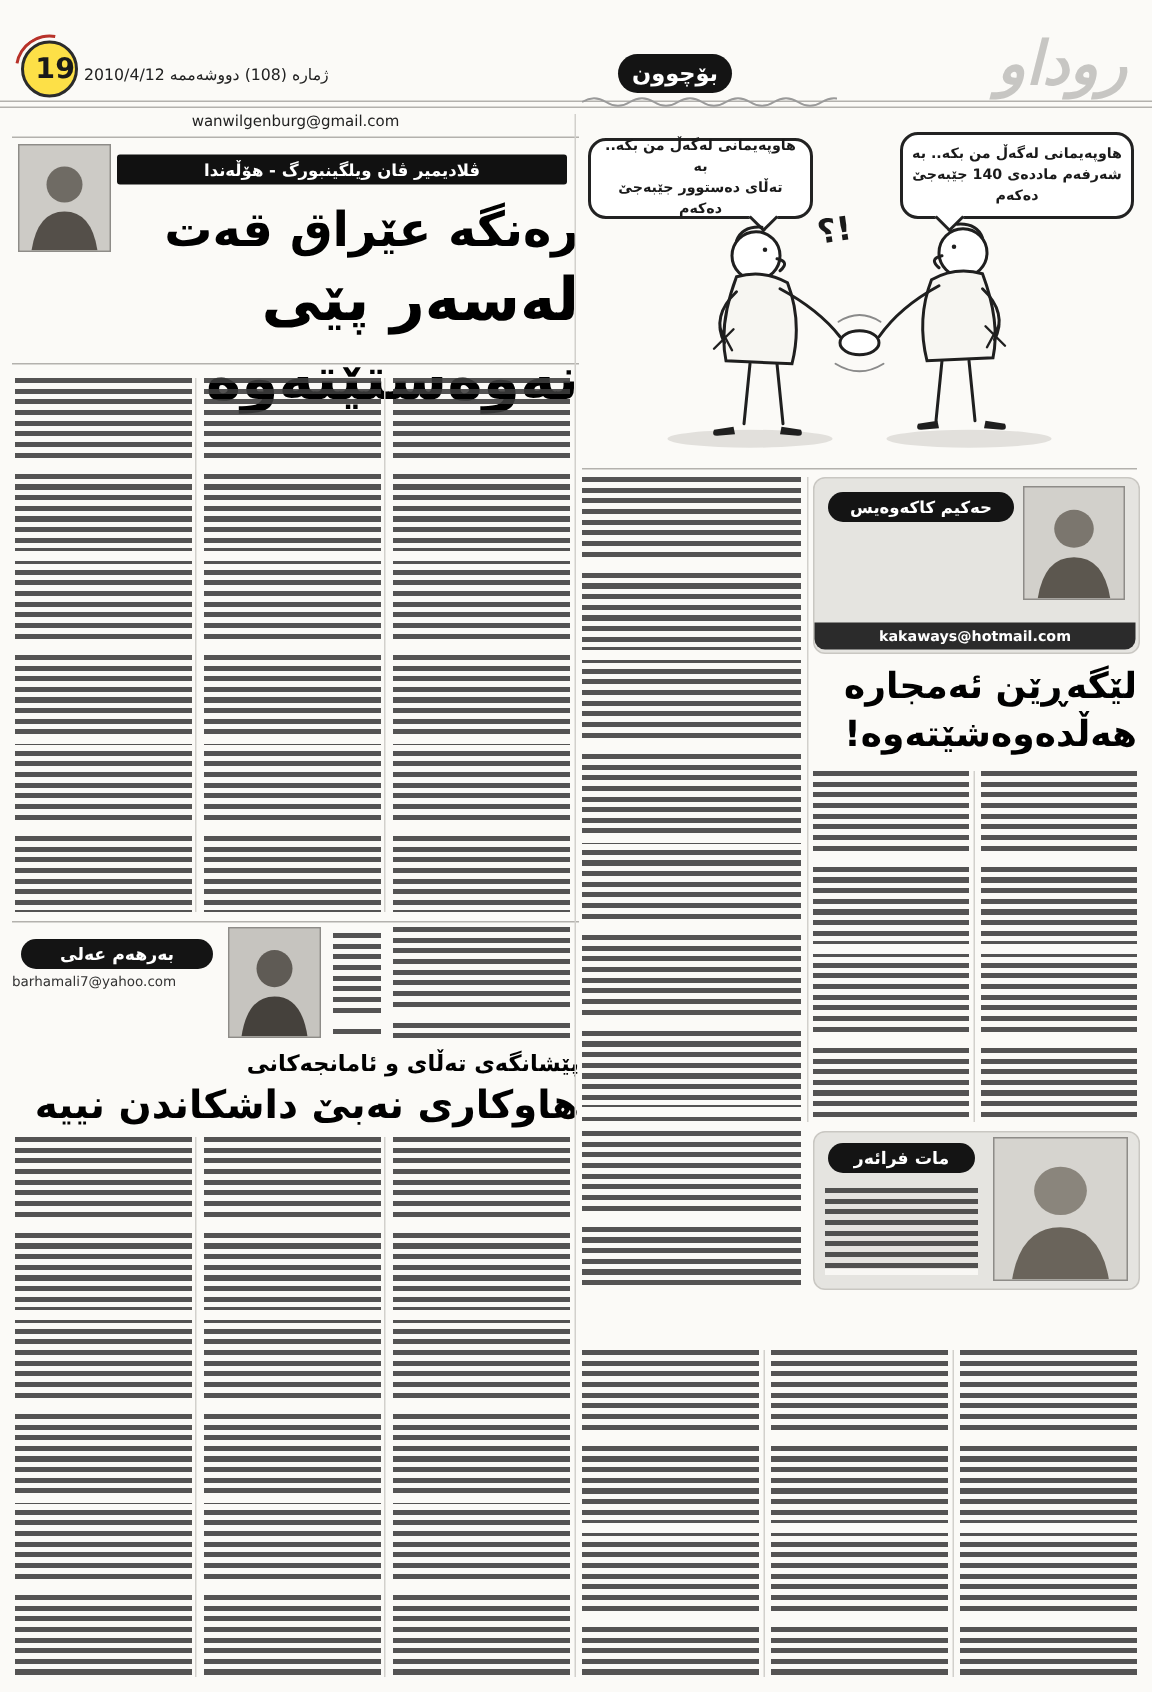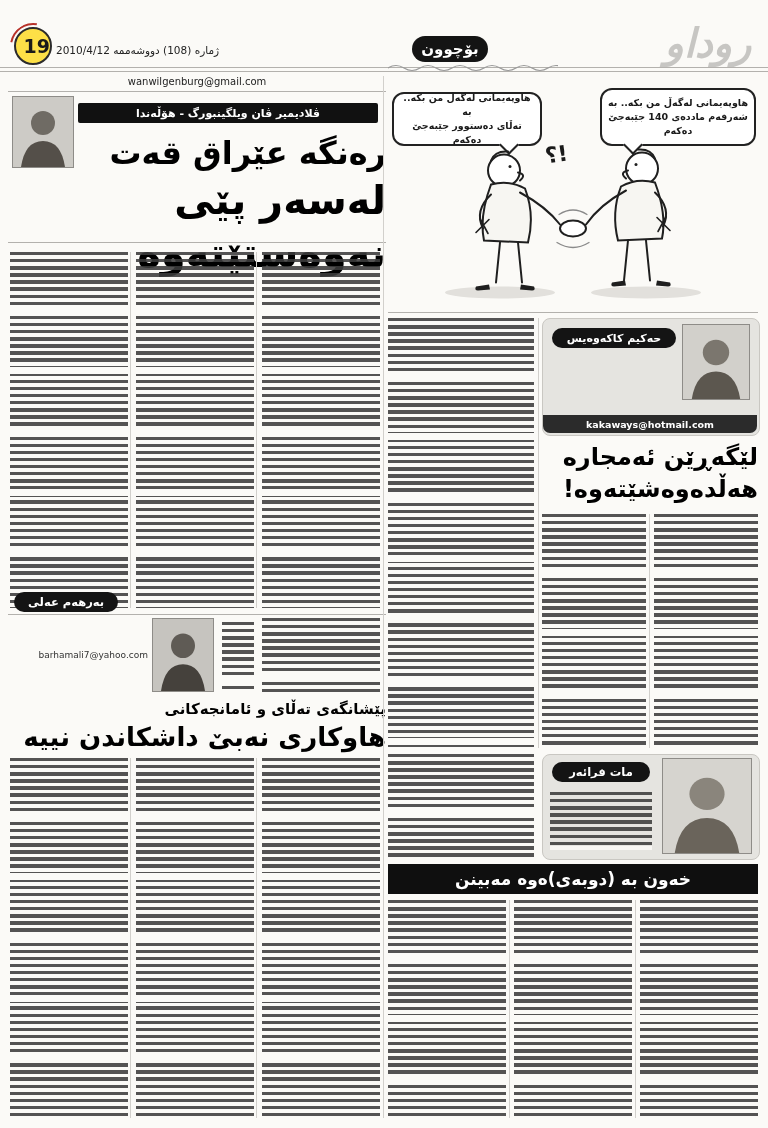--- a/index.html
+++ b/index.html
@@ -99,22 +99,22 @@
   <div class="rule-h" style="left:8px;top:242px;width:378px;"></div>
 
   <div class="tx" style="left:10px;top:252px;width:118px;height:356px;"></div>
   <div class="tx" style="left:136px;top:252px;width:118px;height:356px;"></div>
   <div class="tx" style="left:262px;top:252px;width:118px;height:356px;"></div>
   <div class="rule-v" style="left:130px;top:252px;height:356px;"></div>
   <div class="rule-v" style="left:256px;top:252px;height:356px;"></div>
 
   <div class="rule-h" style="left:8px;top:614px;width:378px;"></div>
 
-  <div class="pill" style="left:14px;top:592px;width:104px;height:20px;font-size:11.5px;">بەرهەم عەلی</div>
-  <div class="abs email-txt" style="left:8px;top:650px;width:140px;text-align:right;font-size:9px;color:#333;">barhamali7@yahoo.com</div>
+  <div class="pill" style="left:14px;top:626px;width:128px;height:20px;font-size:11.5px;">بەرهەم عەلی</div>
+  <div class="abs email-txt" style="left:8px;top:650px;width:140px;text-align:left;font-size:9px;color:#333;">barhamali7@yahoo.com</div>
   <div class="photo" style="left:152px;top:618px;width:60px;height:72px;">
     <svg viewBox="0 0 60 70" preserveAspectRatio="none">
       <rect width="60" height="70" fill="#c6c4bf"></rect>
       <circle cx="30" cy="26" r="12" fill="#5f5b55"></circle>
       <path d="M8 70 q4 -26 22 -26 q18 0 22 26 z" fill="#45413c"></path>
     </svg>
   </div>
   <div class="tx" style="left:222px;top:622px;width:32px;height:68px;"></div>
   <div class="tx" style="left:262px;top:618px;width:118px;height:74px;"></div>
 
@@ -206,21 +206,20 @@
   <div class="photo" style="left:662px;top:758px;width:88px;height:94px;">
     <svg viewBox="0 0 60 70" preserveAspectRatio="none">
       <rect width="60" height="70" fill="#d6d4cf"></rect>
       <circle cx="30" cy="26" r="12" fill="#8a857c"></circle>
       <path d="M8 70 q4 -26 22 -26 q18 0 22 26 z" fill="#6a645b"></path>
     </svg>
   </div>
   <div class="tx" style="left:550px;top:792px;width:102px;height:58px;"></div>
   <div class="tx" style="left:388px;top:754px;width:146px;height:104px;"></div>
 
-  <div class="bar" style="left:388px;top:864px;width:370px;height:30px;font-size:17px;background:#0f0f0f;">خەون بە (دوبەی)ەوە مەبینن</div>
 
   <div class="tx" style="left:388px;top:900px;width:118px;height:218px;"></div>
   <div class="tx" style="left:514px;top:900px;width:118px;height:218px;"></div>
   <div class="tx" style="left:640px;top:900px;width:118px;height:218px;"></div>
   <div class="rule-v" style="left:509px;top:900px;height:218px;"></div>
   <div class="rule-v" style="left:635px;top:900px;height:218px;"></div>
 
 </div>
 
 </body></html>

